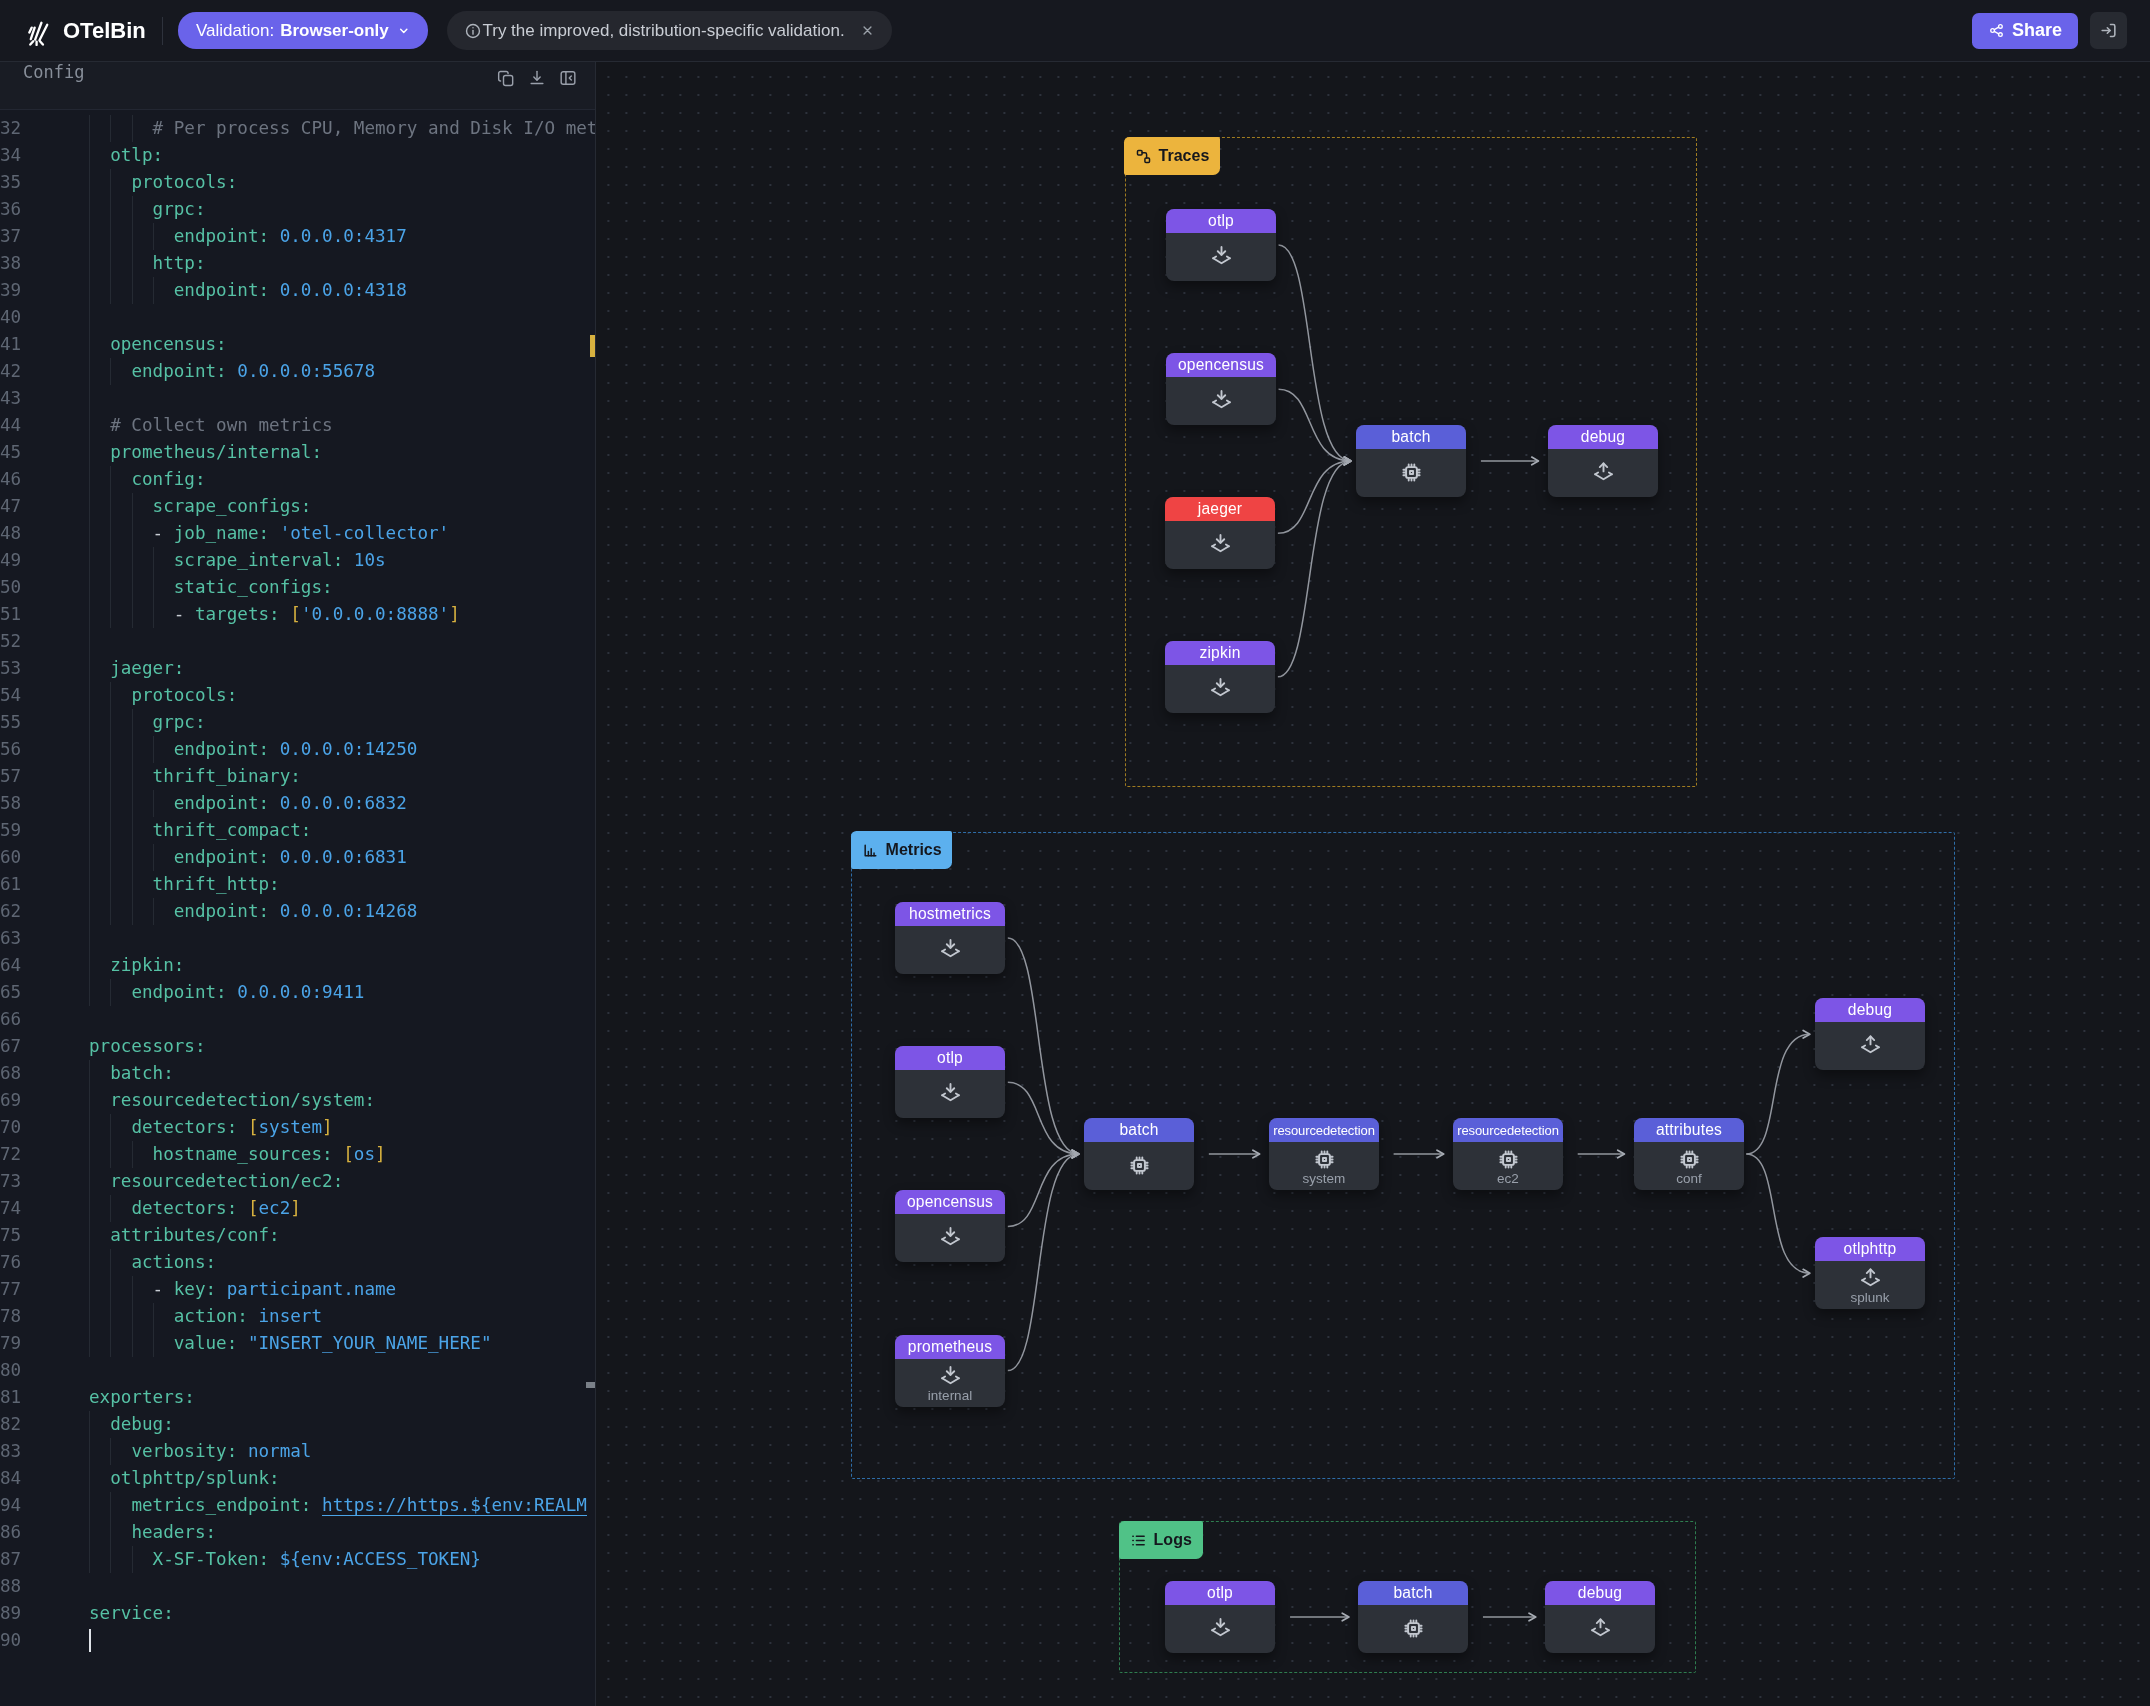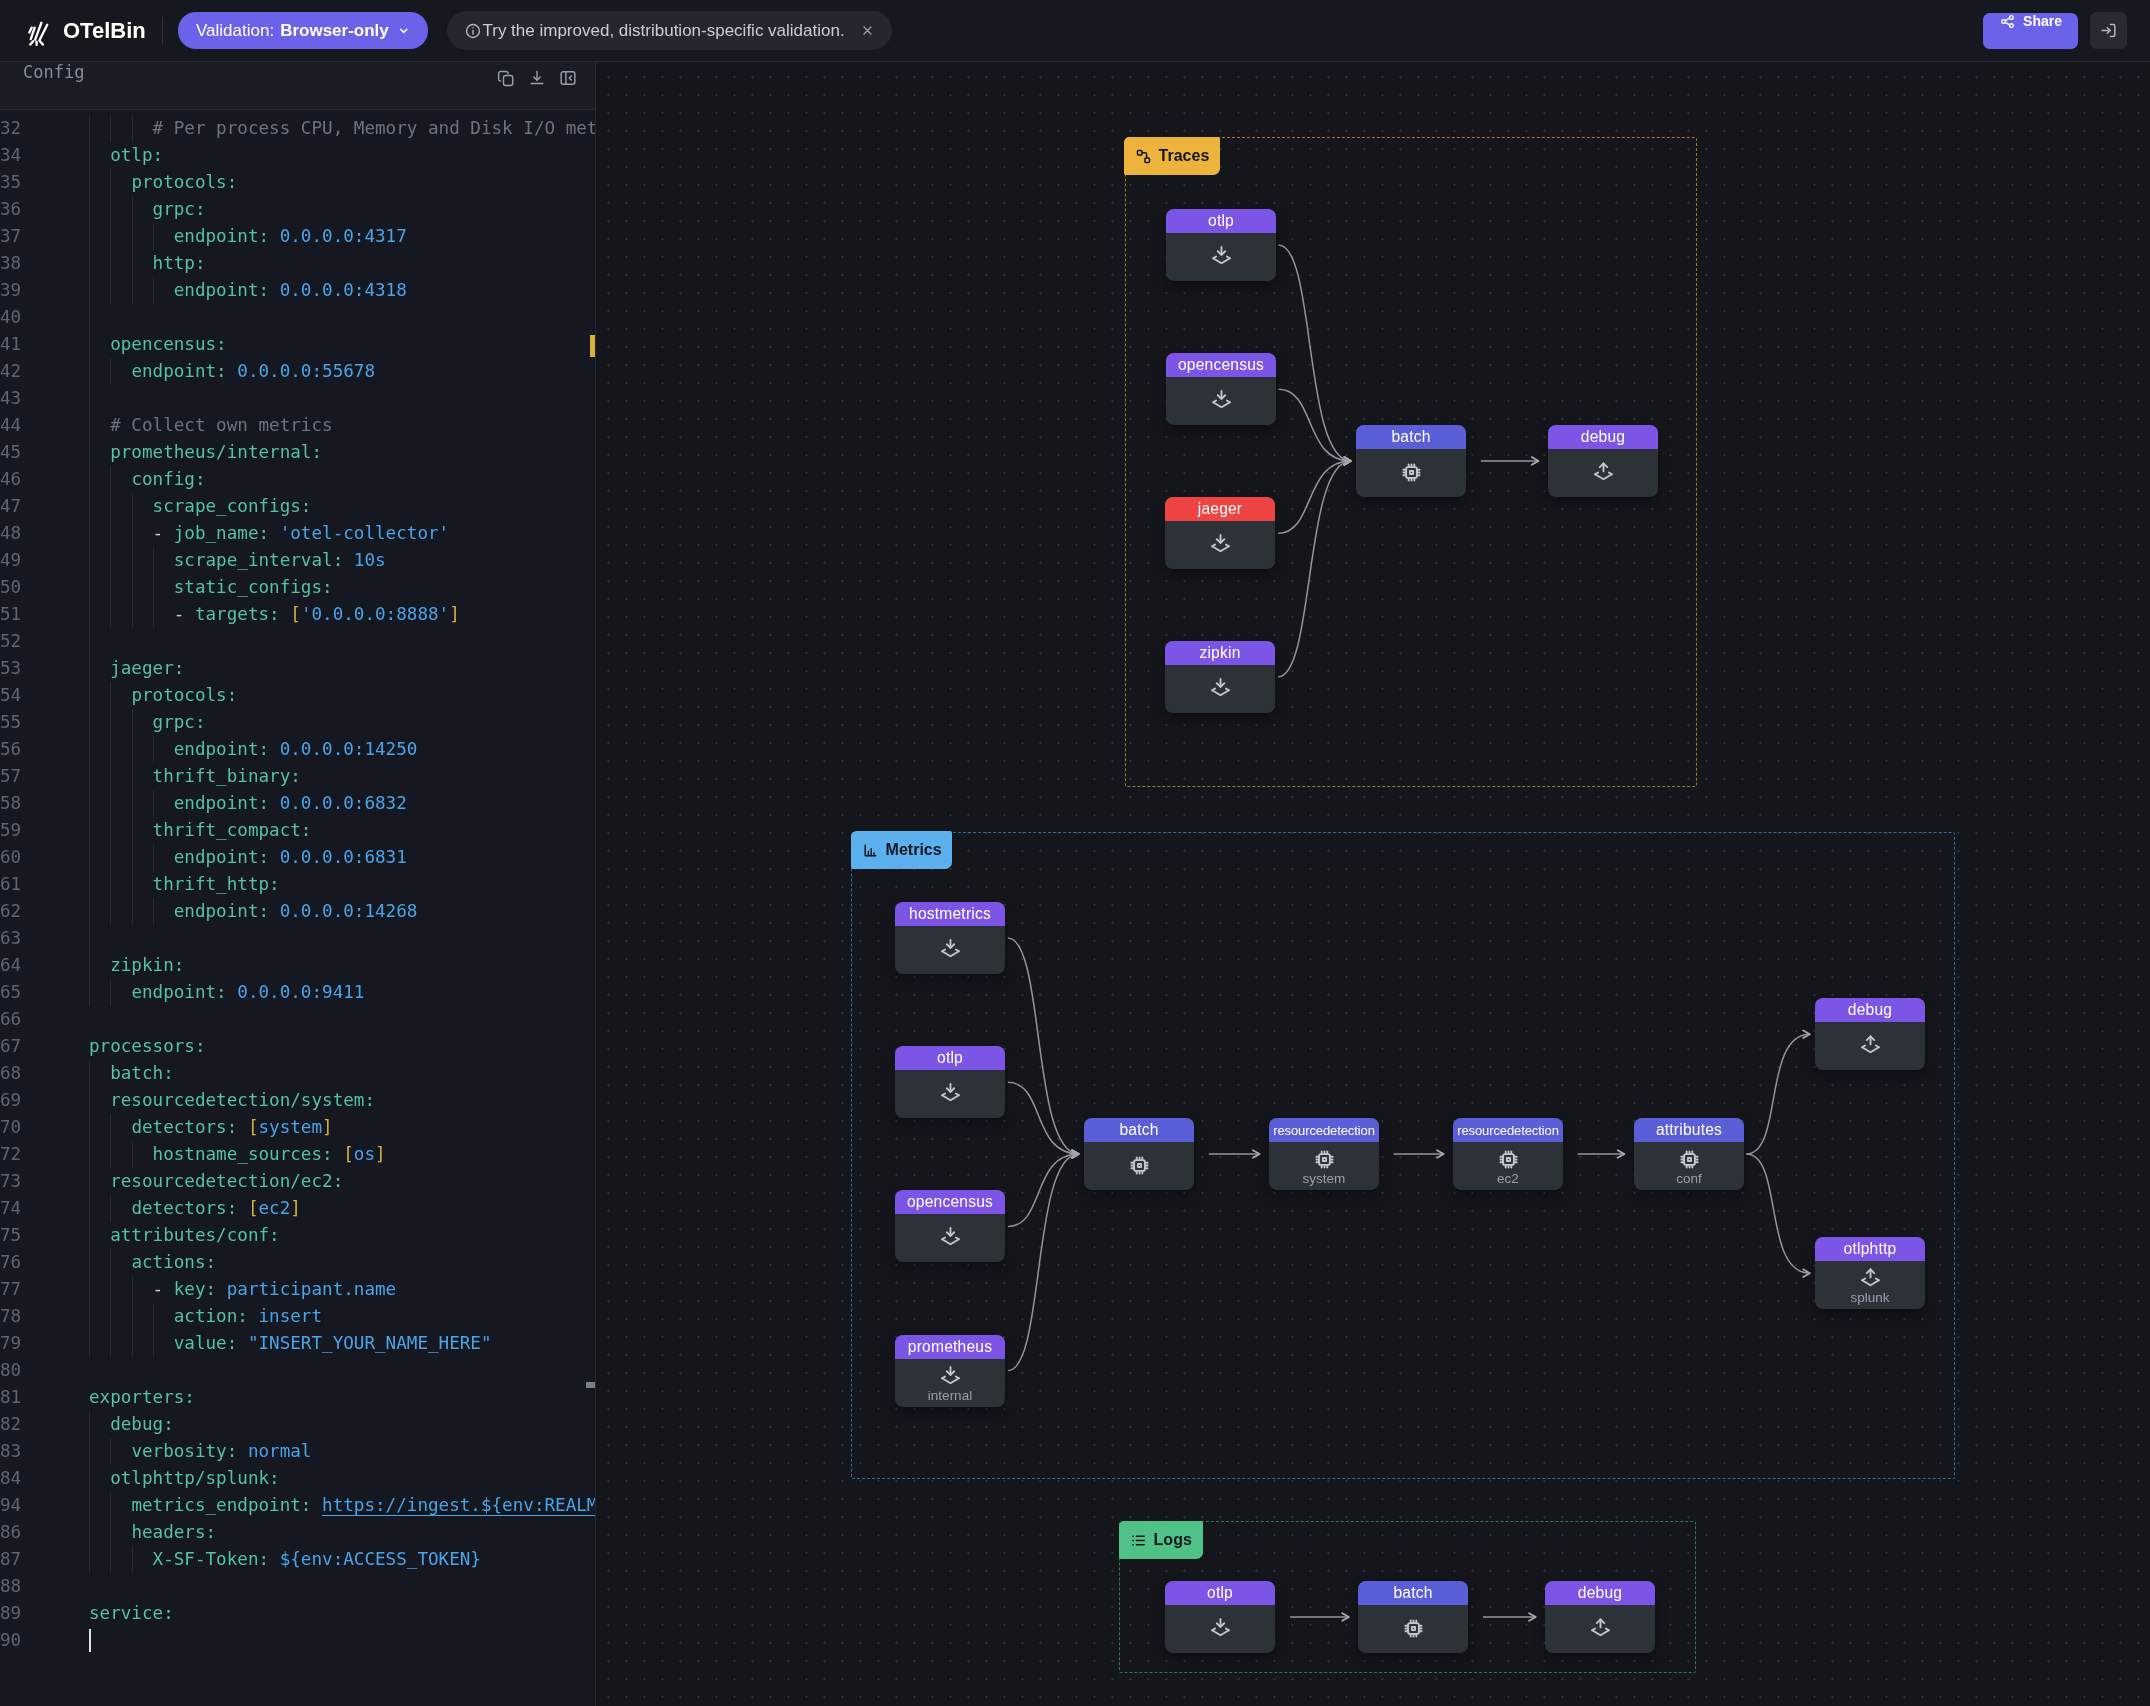--- a/index.html
+++ b/index.html
@@ -16,22 +16,22 @@
   .hdiv{width:0.7px;height:28px;background:#2e323c;margin:0 16px}
   .pill{display:flex;align-items:center;height:37px;border-radius:18px;padding:0 17.6px;box-sizing:border-box}
   .valpill{background:#6a63ea;color:#fff;font-size:17px;cursor:pointer}
   .valpill b{margin-left:6px}
   .valpill .chev{width:13.5px;height:13.5px;margin-left:8px}
   .notice{background:#25272e;color:#c9cdd4;font-size:17px;margin-left:19px;height:39px;border-radius:19.6px}
   .notice .info{width:18px;height:18px;color:#aeb4bc}
   .notice span{}
   .notice .x{width:15px;height:15px;margin-left:15px;color:#9aa0a8;cursor:pointer}
   .hspace{flex:1}
-  .sharebtn{display:flex;align-items:flex-start;gap:6.8px;height:36px;padding:0 16px;border-radius:6.8px;
-            background:#6a63ea;color:#fff;font-size:14px;font-weight:600;cursor:pointer}
+  .sharebtn{display:flex;align-items:center;gap:6.8px;height:36px;padding:0 16px;border-radius:6.8px;
+            background:#6a63ea;color:#fff;font-size:18px;font-weight:600;cursor:pointer}
   .sharebtn svg{width:17px;height:17px}
   .signin{width:37px;height:37px;border-radius:6.8px;background:#272a31;color:#aeb4bc;margin-left:12px;
           display:flex;align-items:center;justify-content:center;cursor:pointer}
   .signin svg{width:19px;height:19px}
 
   
   .edp{position:absolute;left:0;top:62px;width:596px;height:1644px;background:#151821;
        border-right:0.7px solid #262a33;box-sizing:border-box;z-index:5}
   .etb{height:48px;background:#191c24;border-bottom:0.7px solid #232732;display:flex;
        align-items:flex-start;padding:0 12px 0 23px;box-sizing:border-box}
@@ -195,21 +195,21 @@
       <div class="cl"><span class="ln">75</span><span class="ig" style="left: 89px;"></span><span class="ct"><span>  </span><span class="tk-k">attributes/conf:</span></span></div>
       <div class="cl"><span class="ln">76</span><span class="ig" style="left: 89px;"></span><span class="ig" style="left: 110px;"></span><span class="ct"><span>    </span><span class="tk-k">actions:</span></span></div>
       <div class="cl"><span class="ln">77</span><span class="ig" style="left: 89px;"></span><span class="ig" style="left: 110px;"></span><span class="ig" style="left: 132px;"></span><span class="ct"><span>      </span><span class="tk-w">- </span><span class="tk-k">key:</span><span class="tk-v"> participant.name</span></span></div>
       <div class="cl"><span class="ln">78</span><span class="ig" style="left: 89px;"></span><span class="ig" style="left: 110px;"></span><span class="ig" style="left: 132px;"></span><span class="ig" style="left: 153px;"></span><span class="ct"><span>        </span><span class="tk-k">action:</span><span class="tk-v"> insert</span></span></div>
       <div class="cl"><span class="ln">79</span><span class="ig" style="left: 89px;"></span><span class="ig" style="left: 110px;"></span><span class="ig" style="left: 132px;"></span><span class="ig" style="left: 153px;"></span><span class="ct"><span>        </span><span class="tk-k">value:</span><span class="tk-s"> "INSERT_YOUR_NAME_HERE"</span></span></div>
       <div class="cl"><span class="ln">80</span><span class="ct"></span></div>
       <div class="cl"><span class="ln">81</span><span class="ct"><span class="tk-k">exporters:</span></span></div>
       <div class="cl"><span class="ln">82</span><span class="ig" style="left: 89px;"></span><span class="ct"><span>  </span><span class="tk-k">debug:</span></span></div>
       <div class="cl"><span class="ln">83</span><span class="ig" style="left: 89px;"></span><span class="ig" style="left: 110px;"></span><span class="ct"><span>    </span><span class="tk-k">verbosity:</span><span class="tk-v"> normal</span></span></div>
       <div class="cl"><span class="ln">84</span><span class="ig" style="left: 89px;"></span><span class="ct"><span>  </span><span class="tk-k">otlphttp/splunk:</span></span></div>
-      <div class="cl"><span class="ln">94</span><span class="ig" style="left: 89px;"></span><span class="ig" style="left: 110px;"></span><span class="ct"><span>    </span><span class="tk-k">metrics_endpoint:</span><span class="tk-w"> </span><span class="tk-u">https://ingest.${env:REALM</span></span></div>
+      <div class="cl"><span class="ln">94</span><span class="ig" style="left: 89px;"></span><span class="ig" style="left: 110px;"></span><span class="ct"><span>    </span><span class="tk-k">metrics_endpoint:</span><span class="tk-w"> </span><span class="tk-u">https://https.${env:REALM</span></span></div>
       <div class="cl"><span class="ln">86</span><span class="ig" style="left: 89px;"></span><span class="ig" style="left: 110px;"></span><span class="ct"><span>    </span><span class="tk-k">headers:</span></span></div>
       <div class="cl"><span class="ln">87</span><span class="ig" style="left: 89px;"></span><span class="ig" style="left: 110px;"></span><span class="ig" style="left: 132px;"></span><span class="ct"><span>      </span><span class="tk-k">X-SF-Token:</span><span class="tk-v"> ${env:ACCESS_TOKEN}</span></span></div>
       <div class="cl"><span class="ln">88</span><span class="ct"></span></div>
       <div class="cl"><span class="ln">89</span><span class="ct"><span class="tk-k">service:</span></span></div>
       <div class="cl"><span class="ln">90</span><span class="ct"></span><span class="cursor"></span></div>
     </div>
   <div class="smark" style="left:590px;top:273px;width:4.7px;height:21.7px;background:#d7b13f"></div>
   <div class="smark" style="left:586px;top:1320px;width:8.8px;height:6px;background:#7a8088"></div>
 </div>
 

